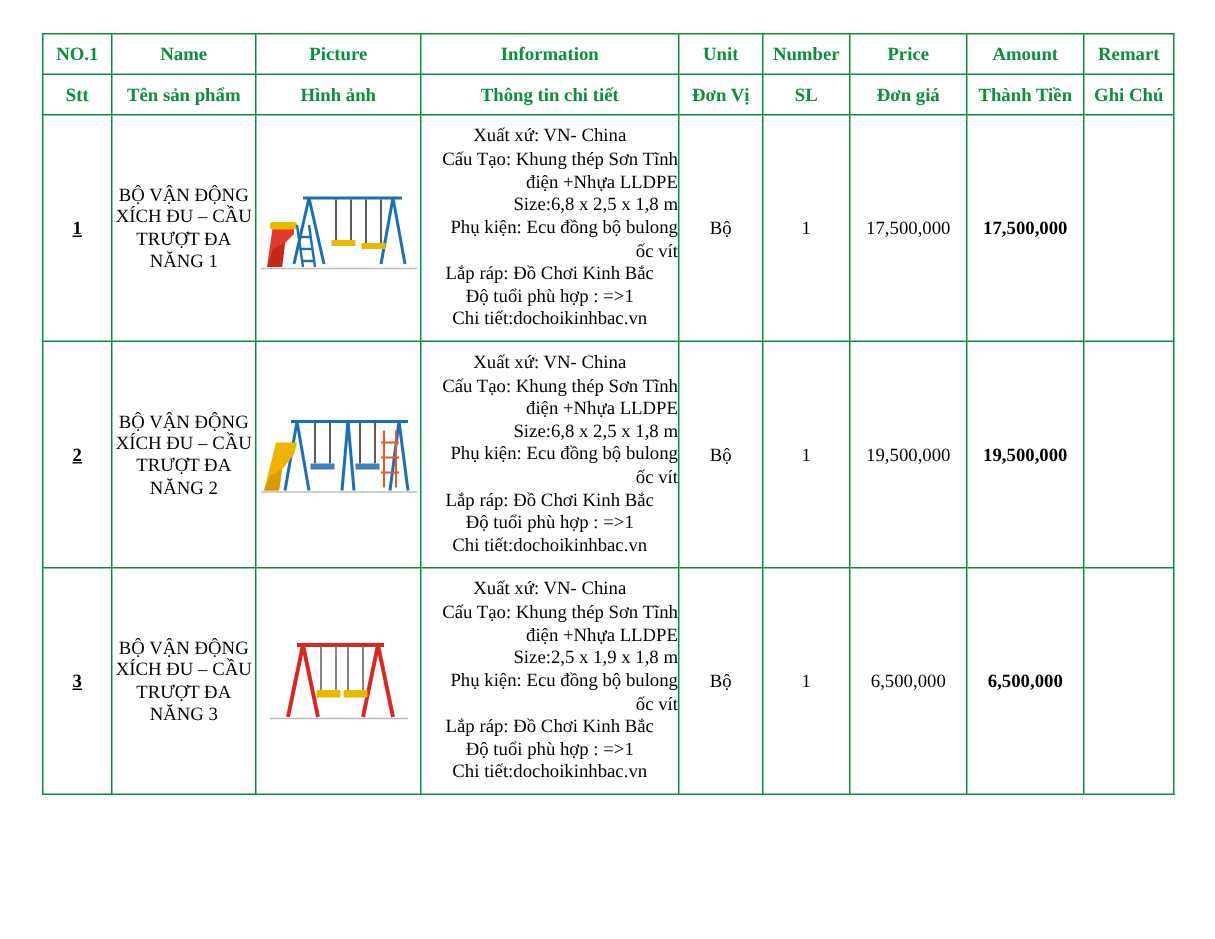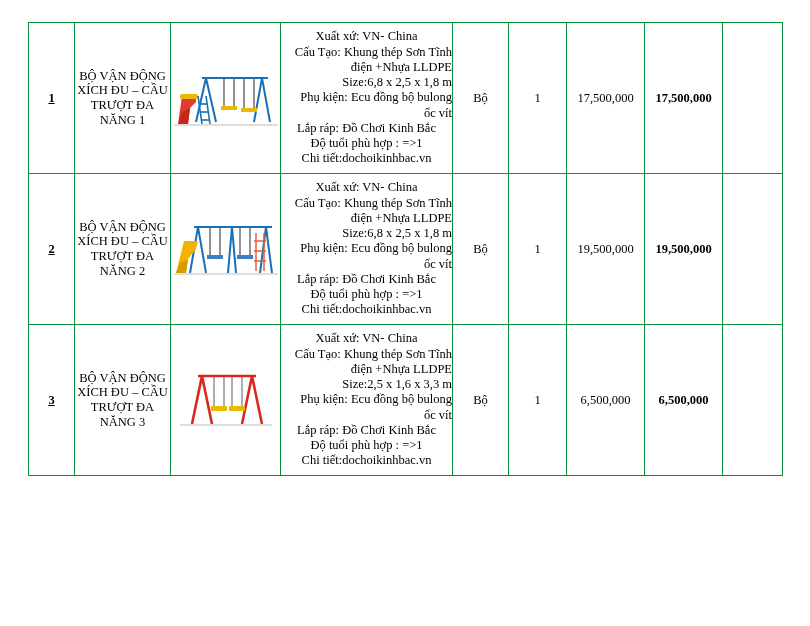--- a/index.html
+++ b/index.html
@@ -101,20 +101,42 @@
         <col class="c-name">
         <col class="c-pic">
         <col class="c-info">
       <col class="c-unit">
         <col class="c-num">
         <col class="c-price">
         <col class="c-amt">
         <col class="c-rem">
     </colgroup>
     <tbody>
+      <tr class="hdr-en">
+        <td>NO.1</td>
+        <td>Name</td>
+        <td>Picture</td>
+        <td>Information</td>
+        <td>Unit</td>
+        <td>Number</td>
+        <td>Price</td>
+        <td>Amount</td>
+        <td>Remart</td>
+      </tr>
+      <tr class="hdr-vi">
+        <td>Stt</td>
+        <td>Tên sản phẩm</td>
+        <td>Hình ảnh</td>
+        <td>Thông tin chi tiết</td>
+        <td>Đơn Vị</td>
+        <td>SL</td>
+        <td>Đơn giá</td>
+        <td>Thành Tiền</td>
+        <td>Ghi Chú</td>
+      </tr>
 
       <tr class="body-row">
         <td class="stt-cell">1</td>
         <td class="name-cell">BỘ VẬN ĐỘNG XÍCH ĐU – CẦU TRƯỢT ĐA NĂNG 1</td>
         <td>
           <div class="pic-wrap">
             <svg width="108" height="92" viewBox="0 0 108 92">
 
               <g stroke="#1a6fb5" stroke-width="2" fill="none">
                 <line x1="30" y1="26" x2="96" y2="26"></line>
@@ -241,21 +263,21 @@
               </g>
               <rect x="39" y="52" width="16" height="5" rx="1" fill="#e8b900"></rect>
               <rect x="57" y="52" width="16" height="5" rx="1" fill="#e8b900"></rect>
               <line x1="8" y1="71" x2="100" y2="71" stroke="#bdbdbd" stroke-width="1"></line>
             </svg>
           </div>
         </td>
         <td class="info-cell">
           <span class="line">Xuất xứ: VN- China</span>
           <span class="line left">Cấu Tạo: Khung thép Sơn Tĩnh điện +Nhựa LLDPE</span>
-          <span class="line left">Size:2,5 x 1,6 x 3,3 m</span>
+          <span class="line left">Size:2,5 x 1,9 x 1,8 m</span>
           <span class="line left">Phụ kiện: Ecu đồng bộ bulong ốc vít</span>
           <span class="line">Lắp ráp: Đồ Chơi Kinh Bắc</span>
           <span class="line">Độ tuổi phù hợp : =&gt;1</span>
           <span class="line">Chi tiết:dochoikinhbac.vn</span>
         </td>
         <td class="unit-cell">Bộ</td>
         <td class="num-cell">1</td>
         <td class="price-cell">6,500,000</td>
         <td class="amount-cell">6,500,000</td>
         <td></td>

